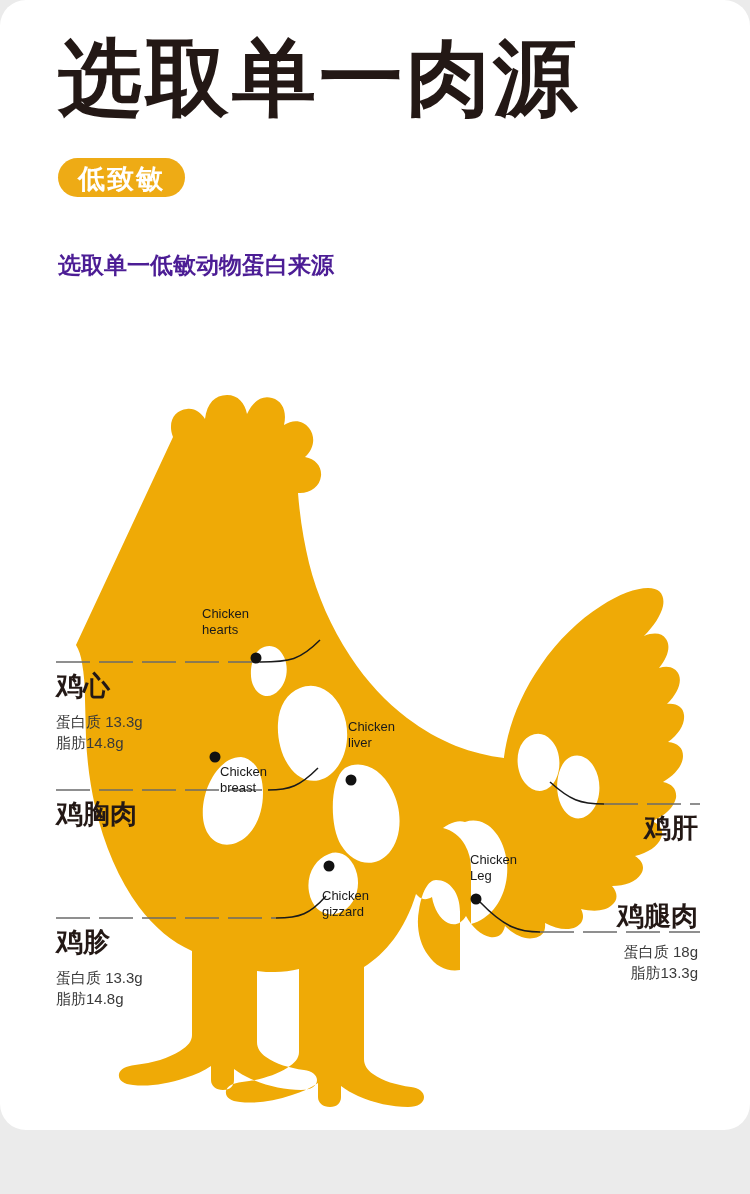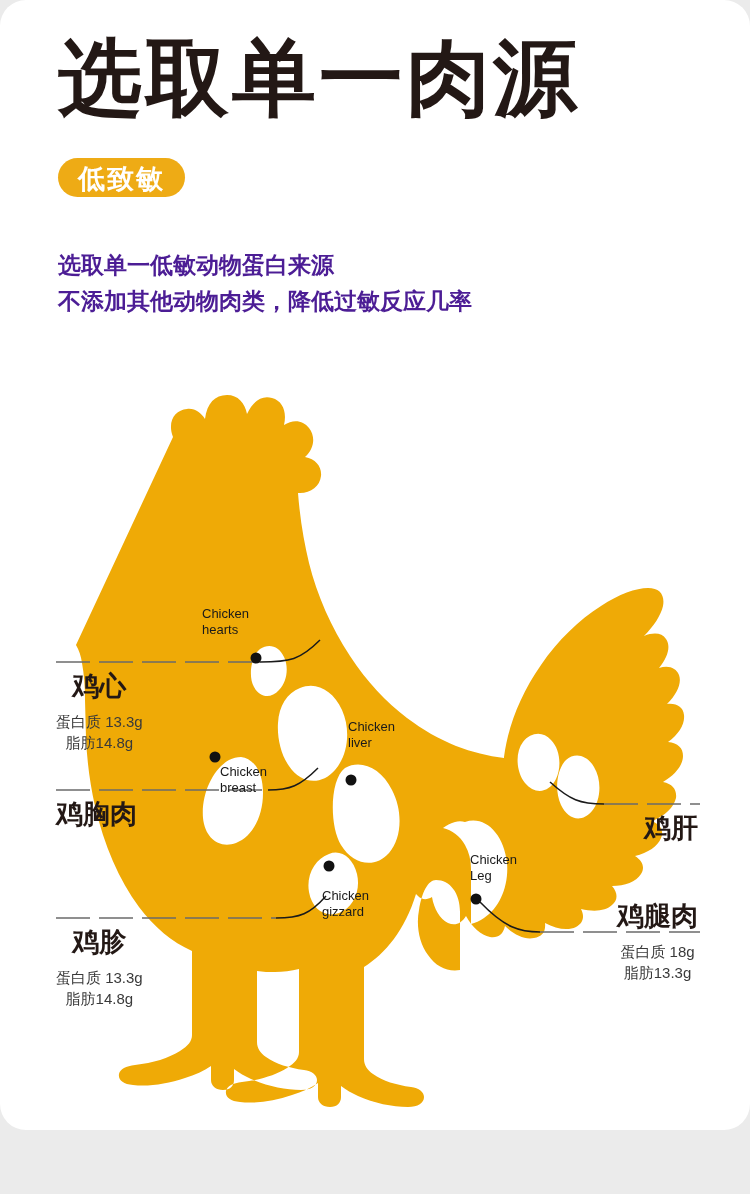--- a/index.html
+++ b/index.html
@@ -68,37 +68,36 @@
     left: 0;
     top: 0;
     width: 750px;
     height: 1194px;
   }
   .diagram svg { display:block; }
 
   
   .callout {
     position: absolute;
-    text-align: center;
   }
   .callout .cn-name {
     font-size: 27px;
     font-weight: 700;
     color: #231815;
     line-height: 1.1;
     white-space: nowrap;
   }
   .callout .nutri {
     margin-top: 9px;
     font-size: 15px;
     line-height: 1.45;
     color: #3a3a3a;
     white-space: nowrap;
   }
-  .callout.right { }
+  .callout.right { text-align: right; }
 
   
   #c-heart   { left: 56px;  top: 672px; }
   #c-breast  { left: 56px;  top: 800px; }
   #c-gizzard { left: 56px;  top: 928px; }
   #c-liver   { right: 52px; top: 814px; }
   #c-thigh   { right: 52px; top: 902px; }
 
   
   .en-label {
@@ -118,21 +117,20 @@
 </head>
 <body>
 
 <div class="page">
 
   <div class="header">
     <div class="title">选取单一肉源</div>
     <div class="badge">低致敏</div>
     <div class="desc">
       <div>选取单一低敏动物蛋白来源</div>
-      <div>不添加其他动物肉类，降低过敏反应几率</div>
     </div>
   </div>
 
   <div class="diagram">
     <svg width="750" height="1194" viewBox="0 0 750 1194" xmlns="http://www.w3.org/2000/svg">
 
       <g>
         <path fill="#efaa06" fill-rule="evenodd" d="
           M 173 437
           c -6 -16 2 -27 14 -28 c 8 -1 14 4 18 10

